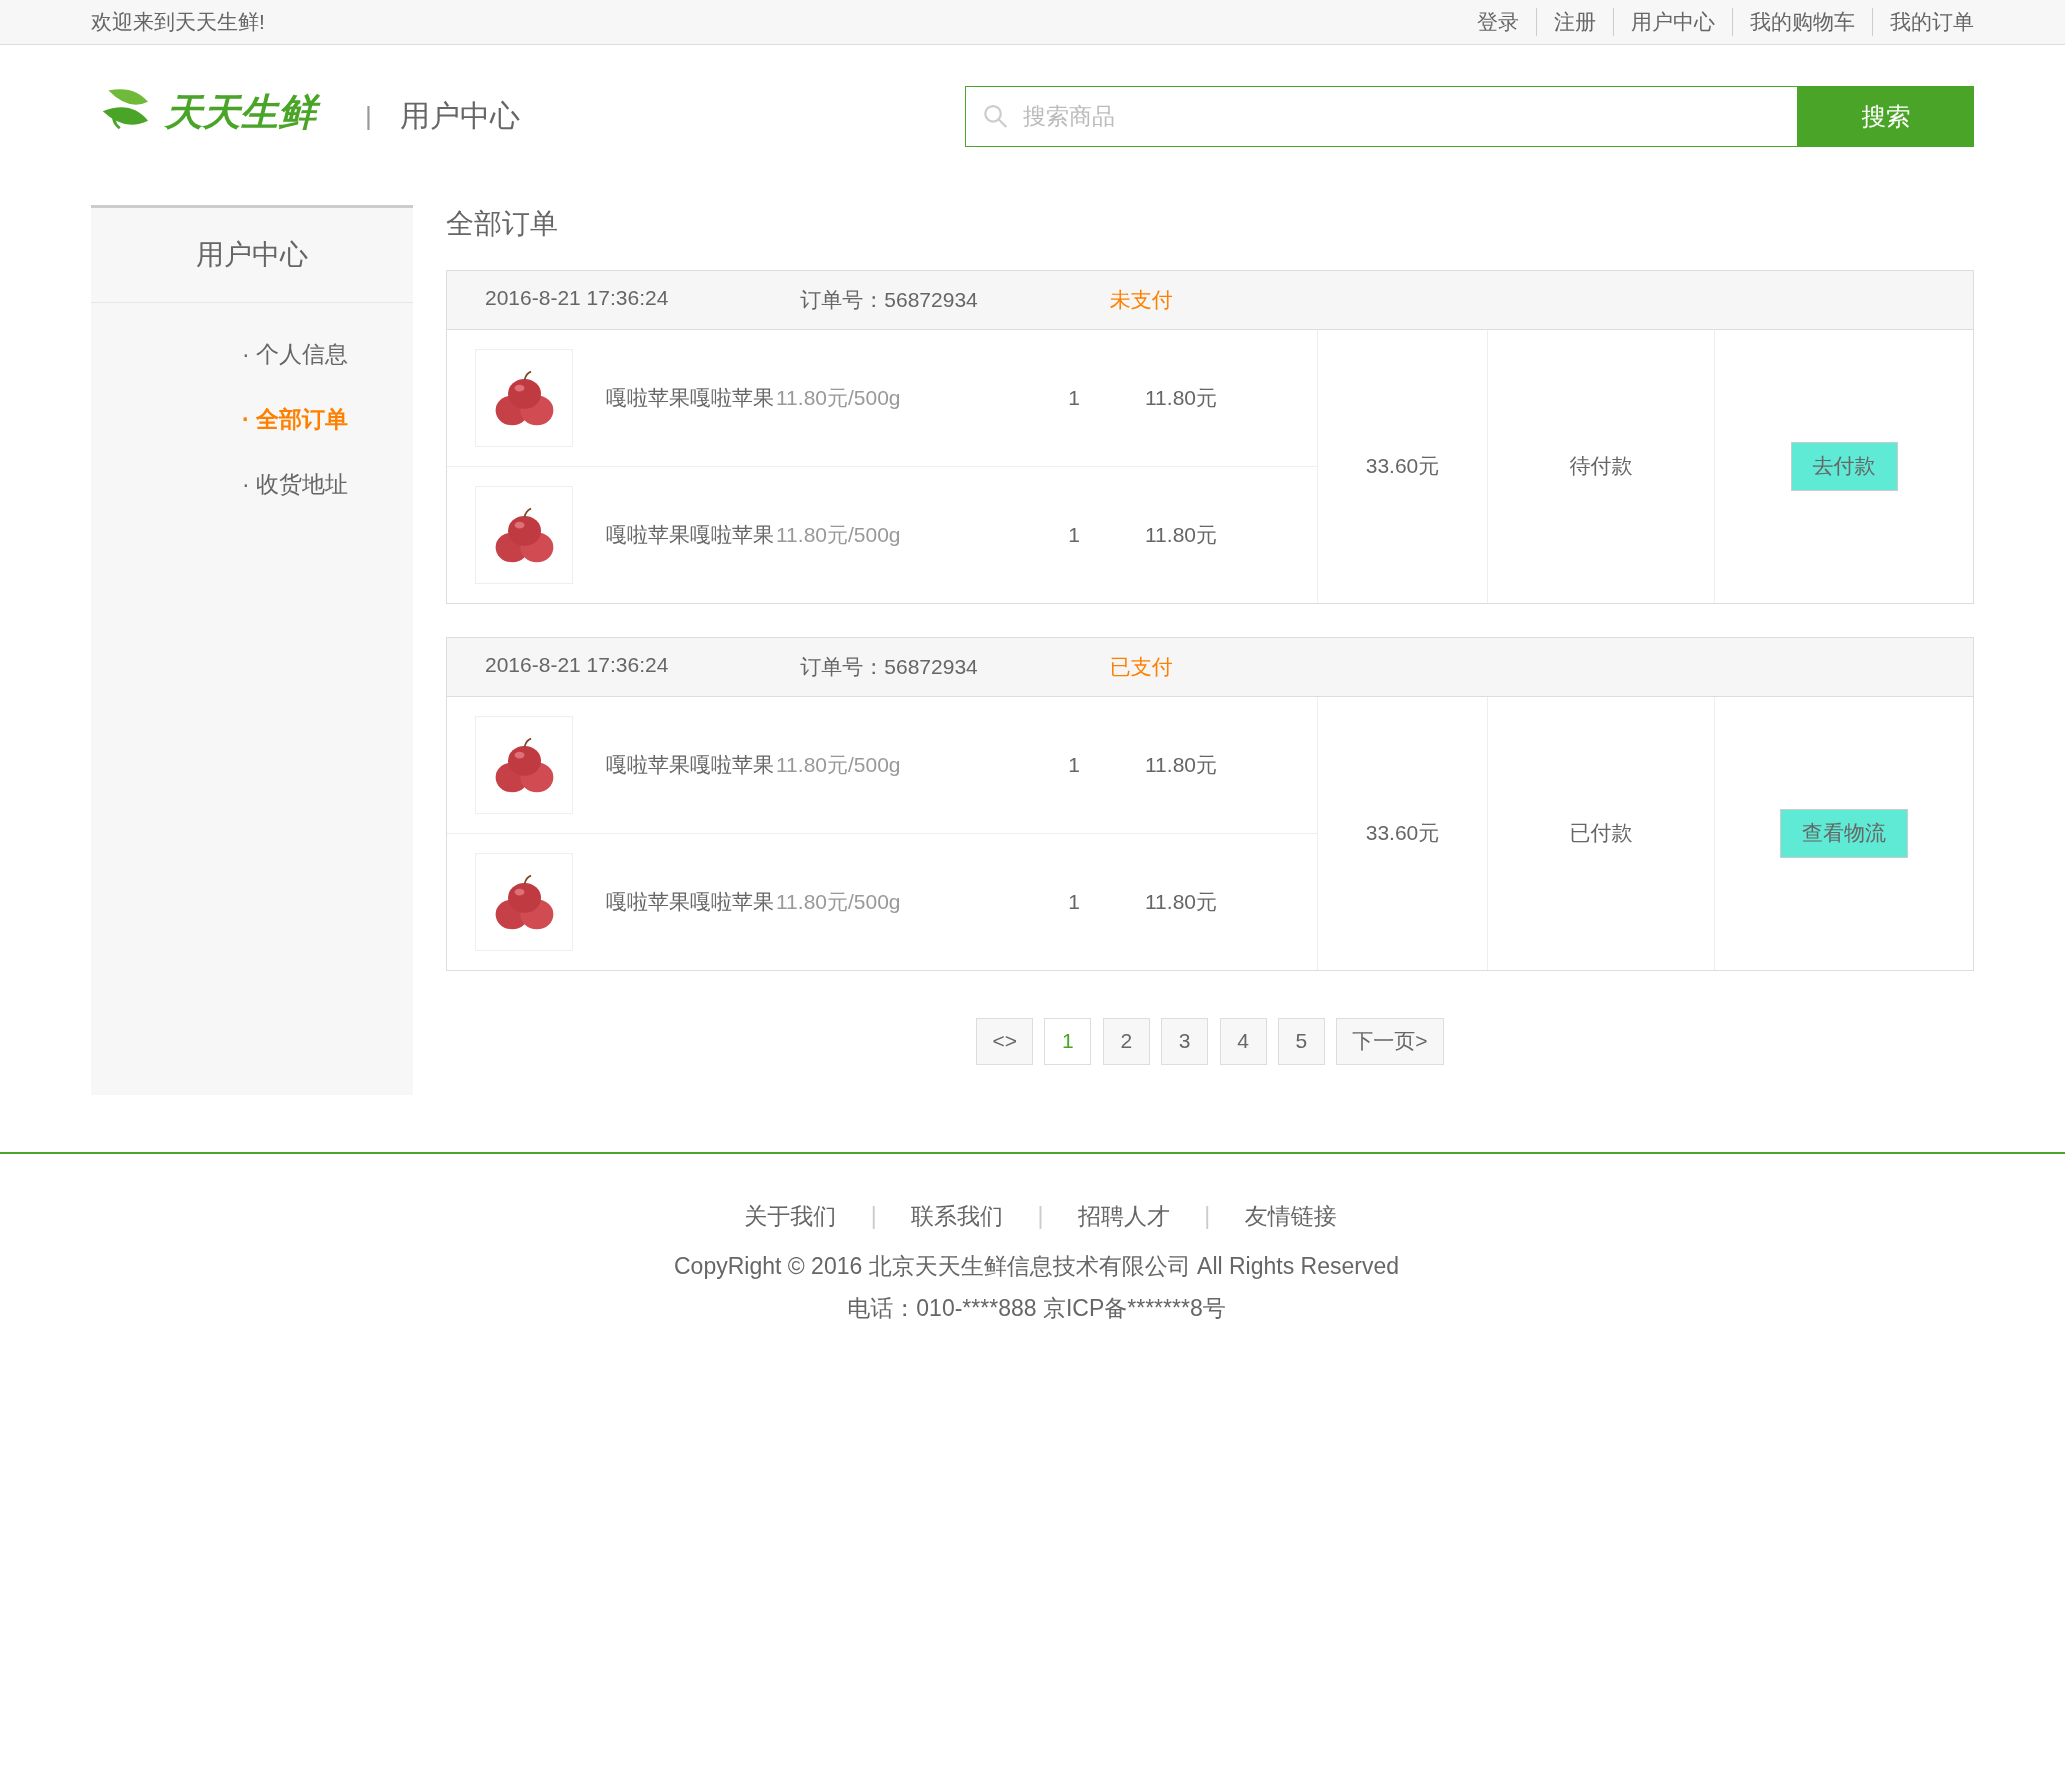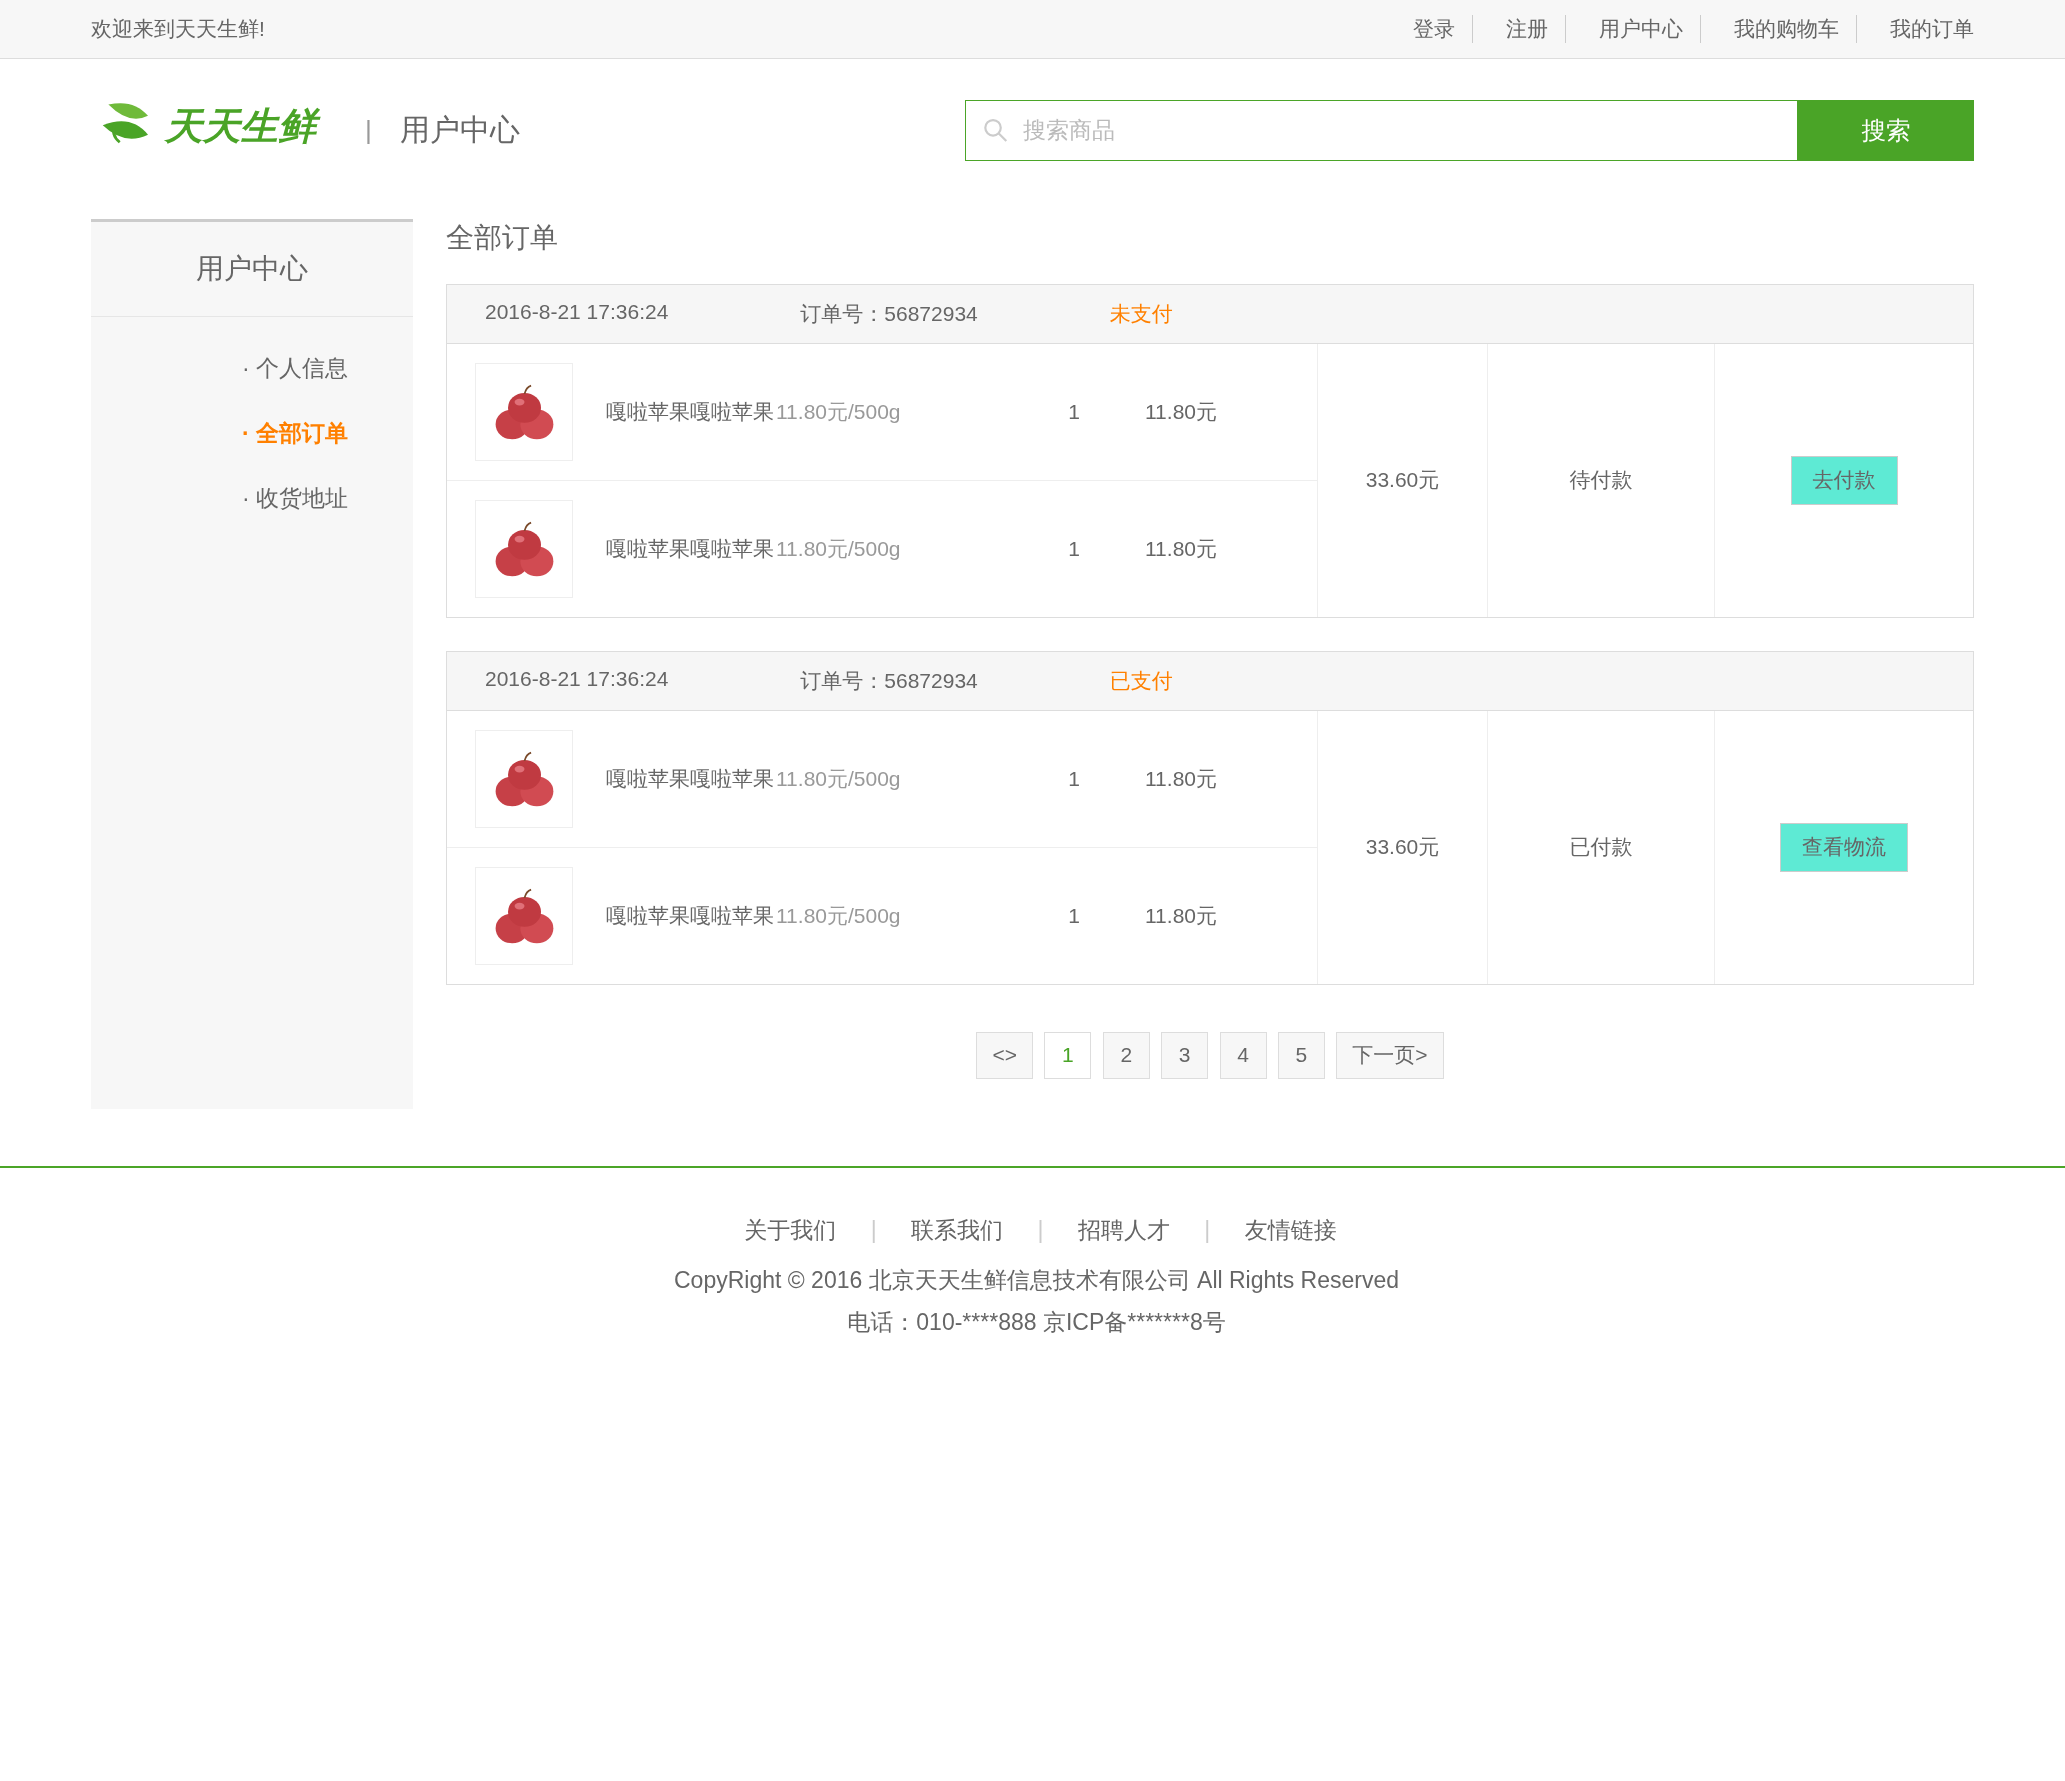--- a/index.html
+++ b/index.html
@@ -1,23 +1,23 @@
 <!DOCTYPE html>
 <html style="font-size:15px"><head>
   <meta charset="utf-8">
   <style>
     * { margin: 0; padding: 0; box-sizing: border-box; }
     body { font-family: "Microsoft YaHei", Arial, sans-serif; color: #666; background: #fff; font-size: 13.2px; }
     a { text-decoration: none; color: #666; }
     
     
-    .top-bar { background: #f7f7f7; border-bottom: 0.9px solid #ddd; height: 59px; }
+    .top-bar { background: #f7f7f7; border-bottom: 0.9px solid #ddd; height: 45px; }
     .top-bar-inner { max-width: 1987px; margin: 0 auto; padding: 0 52px; display: flex; justify-content: space-between; align-items: center; height: 100%; }
     .welcome { font-size: 21px; color: #666; }
-    .top-links { display: flex; gap: 16px; align-items: center; font-size: 21px; text-align: center; }
+    .top-links { display: flex; gap: 0; align-items: center; font-size: 21px; text-align: center; }
     .top-links a { padding: 0 17px; border-right: 0.9px solid #ccc; color: #666; }
     .top-links a:last-child { border-right: none; padding-right: 0; }
     
     
     .header { max-width: 1987px; margin: 0 auto; padding: 38px 52px 28px; display: flex; align-items: center; justify-content: space-between; gap: 12px; }
     .header-left { display: flex; align-items: center; gap: 28px; }
     .logo { display: flex; align-items: center; }
     .logo svg { width: 246px; height: 66px; }
     .header-sep { color: #999; font-size: 26.5px; }
     .header-title { font-size: 30px; color: #666; }

